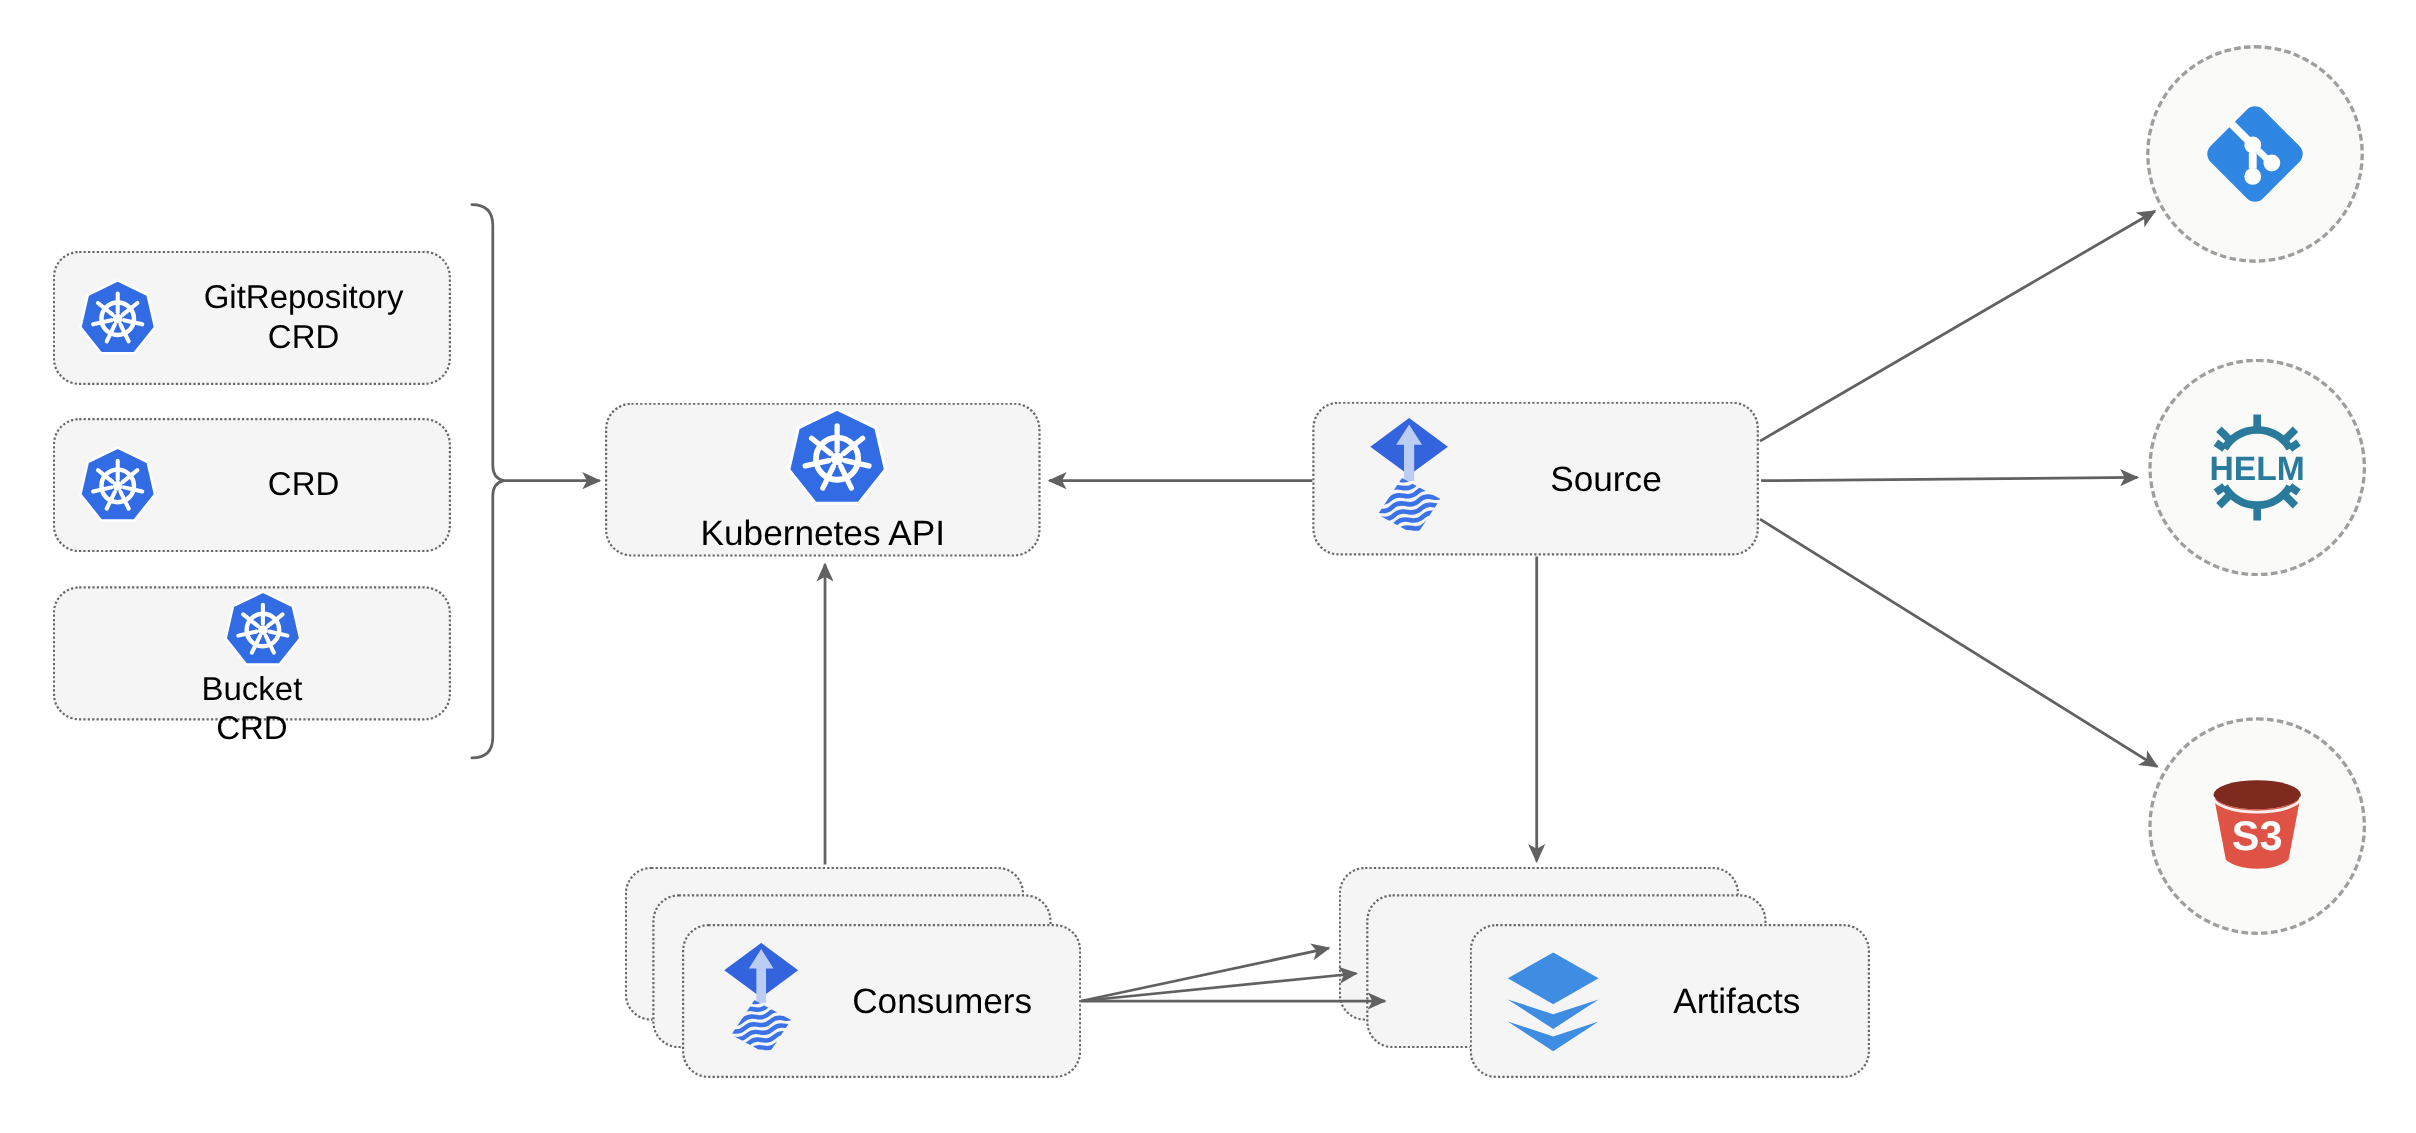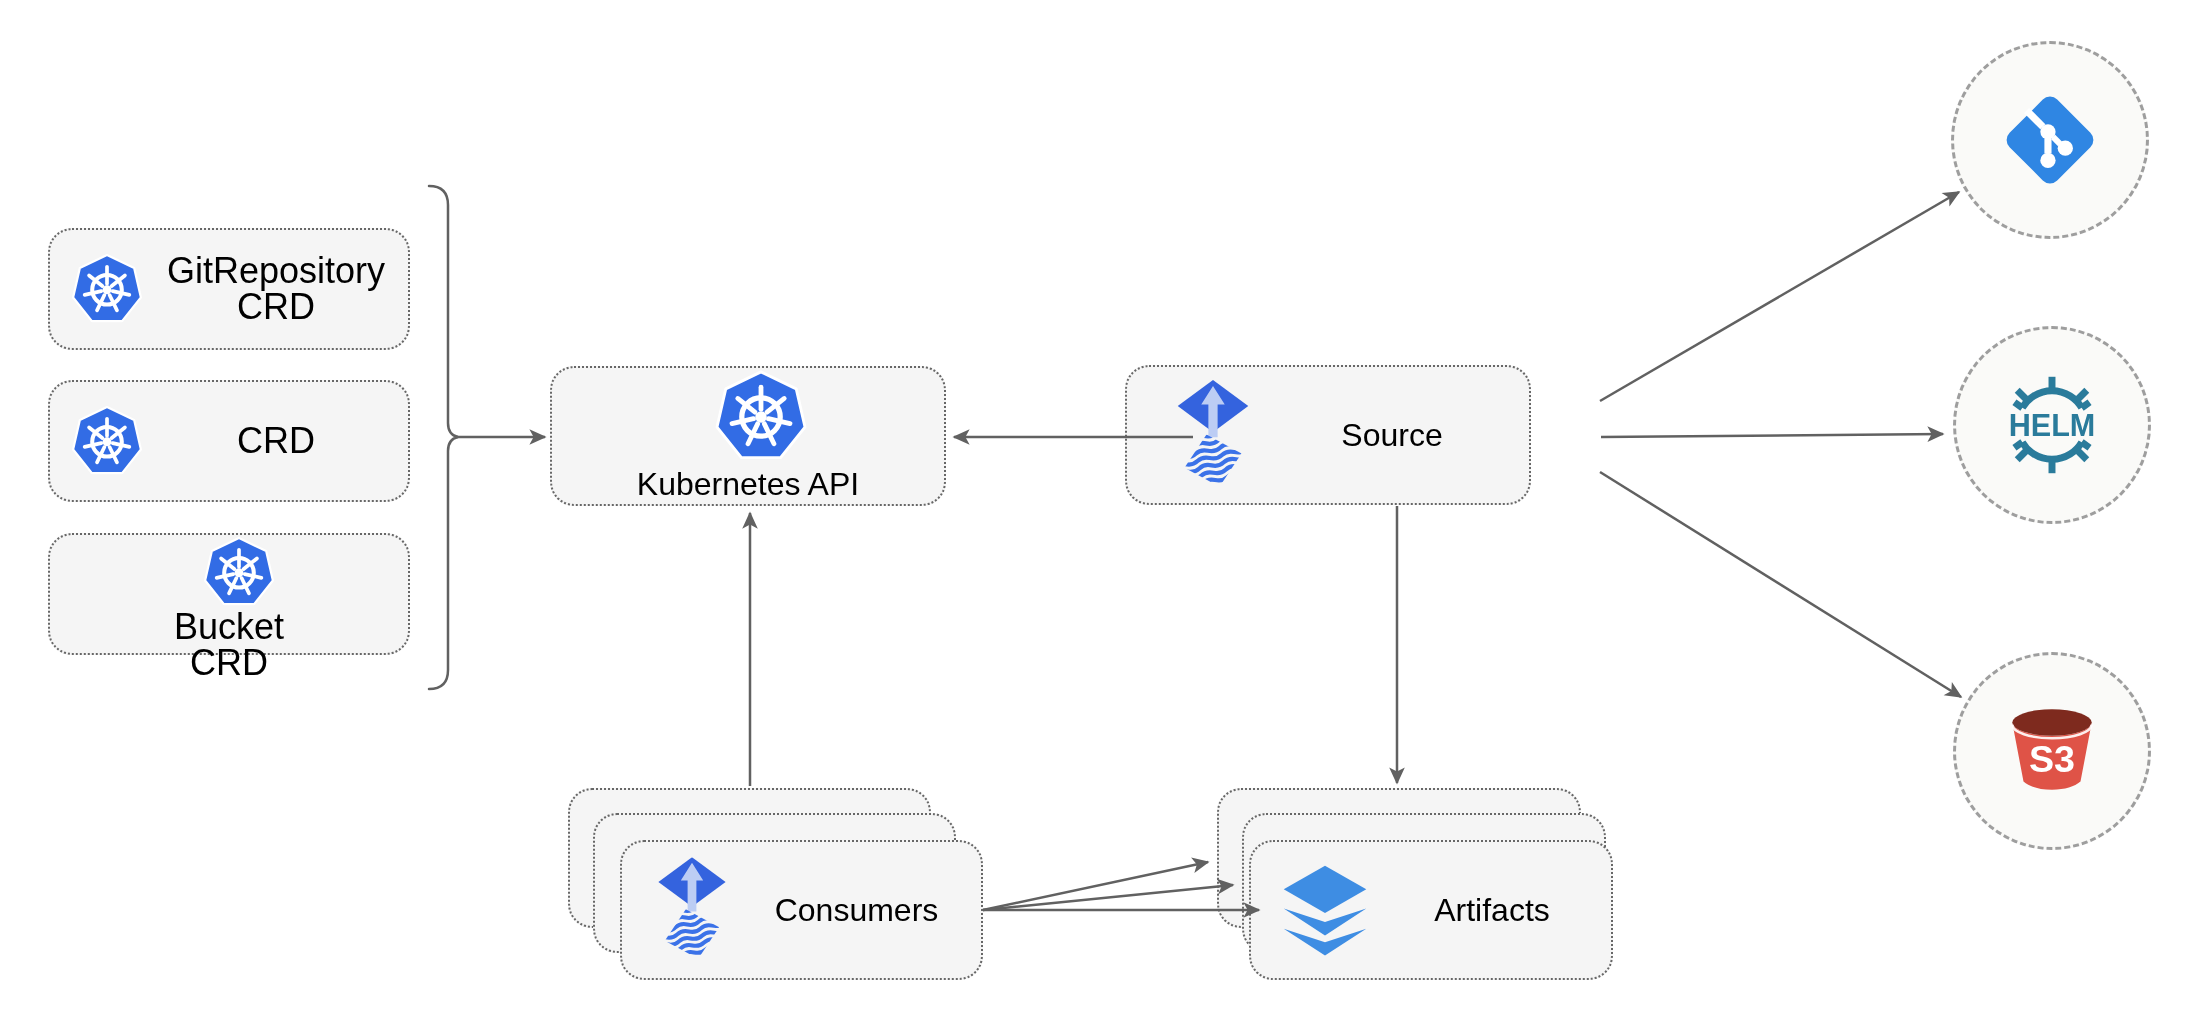--- a/index.html
+++ b/index.html
@@ -14,21 +14,21 @@
   }
   .layer{
     position:absolute;box-sizing:border-box;background:#F5F5F5;
     border:2px dotted #676767;border-radius:24px;
   }
   .ext{
     position:absolute;box-sizing:border-box;width:198px;height:198px;
     border:3px dashed #9e9e9e;border-radius:50%;background:#FAFAF8;
     display:flex;align-items:center;justify-content:center;
   }
-  .lbl{flex:1;text-align:center;font-size:36px;line-height:36px;}
+  .lbl{flex:1;text-align:center;font-size:30px;line-height:36px;}
   .biglbl{flex:1;text-align:center;font-size:32px;line-height:40px;}
   .icon{flex:0 0 auto;}
   .connectors{position:absolute;left:0;top:0;pointer-events:none;z-index:6;}
   .defs{position:absolute;width:0;height:0;overflow:hidden;}
 </style>
 </head>
 <body>
 
 <svg class="defs" aria-hidden="true">
   <defs>
@@ -103,41 +103,41 @@
     </div>
   </div>
 
   <div class="node" style="left:550px;top:366px;width:396px;height:140px;flex-direction:column;">
     <svg class="icon" width="96" height="96" viewBox="0 0 100 100" style="margin-left:26px;">
         <use href="#k8s-sym"></use>
       </svg>
     <div class="biglbl">Kubernetes API</div>
   </div>
 
-  <div class="node" style="left:1125px;top:365px;width:406px;height:140px;">
+  <div class="node" style="left:1193px;top:365px;width:406px;height:140px;">
     <svg class="icon" width="84" height="111" viewBox="0 0 100 132" style="margin-left:44px;">
         <use href="#flux-sym"></use>
       </svg>
     <div class="biglbl">
       <span style="display:block">Source</span>
     </div>
   </div>
 
   <div class="layer" style="left:568px;top:788px;width:363px;height:140px;"></div>
   <div class="layer" style="left:593px;top:813px;width:363px;height:140px;"></div>
   <div class="node" style="left:620px;top:840px;width:363px;height:140px;">
     <svg class="icon" width="80" height="106" viewBox="0 0 100 132" style="margin-left:30px;">
         <use href="#flux-sym"></use>
       </svg>
     <div class="biglbl">Consumers</div>
   </div>
 
   <div class="layer" style="left:1217px;top:788px;width:364px;height:140px;"></div>
   <div class="layer" style="left:1242px;top:813px;width:364px;height:140px;"></div>
-  <div class="node" style="left:1249px;top:840px;width:364px;height:140px;">
+  <div class="node" style="left:1336px;top:840px;width:364px;height:140px;">
     <svg class="icon" width="96" height="96" viewBox="0 0 100 100" style="margin-left:26px;">
         <use href="#layers-sym"></use>
       </svg>
     <div class="biglbl">Artifacts</div>
   </div>
 
   <div class="ext" style="left:1951px;top:41px;">
     <svg width="102" height="102" viewBox="0 0 100 100">
       <rect x="17" y="17" width="66" height="66" rx="10" transform="rotate(45 50 50)" fill="#2F86E3"></rect>
       <line x1="27" y1="21" x2="43" y2="37" stroke="#fff" stroke-width="7"></line>

